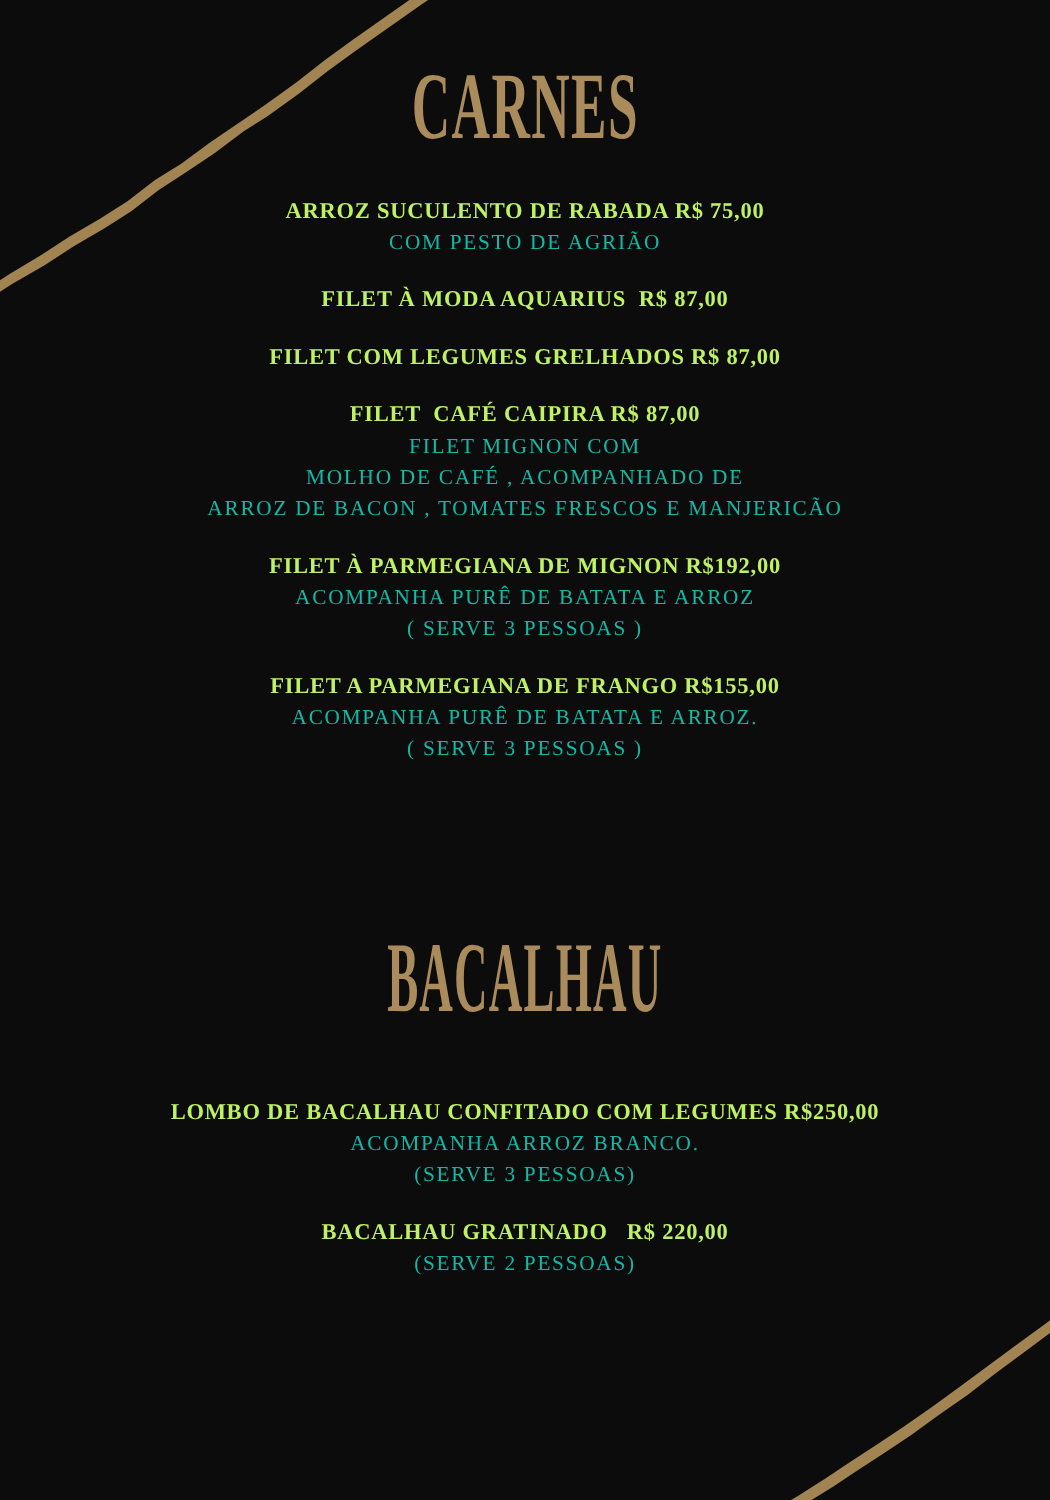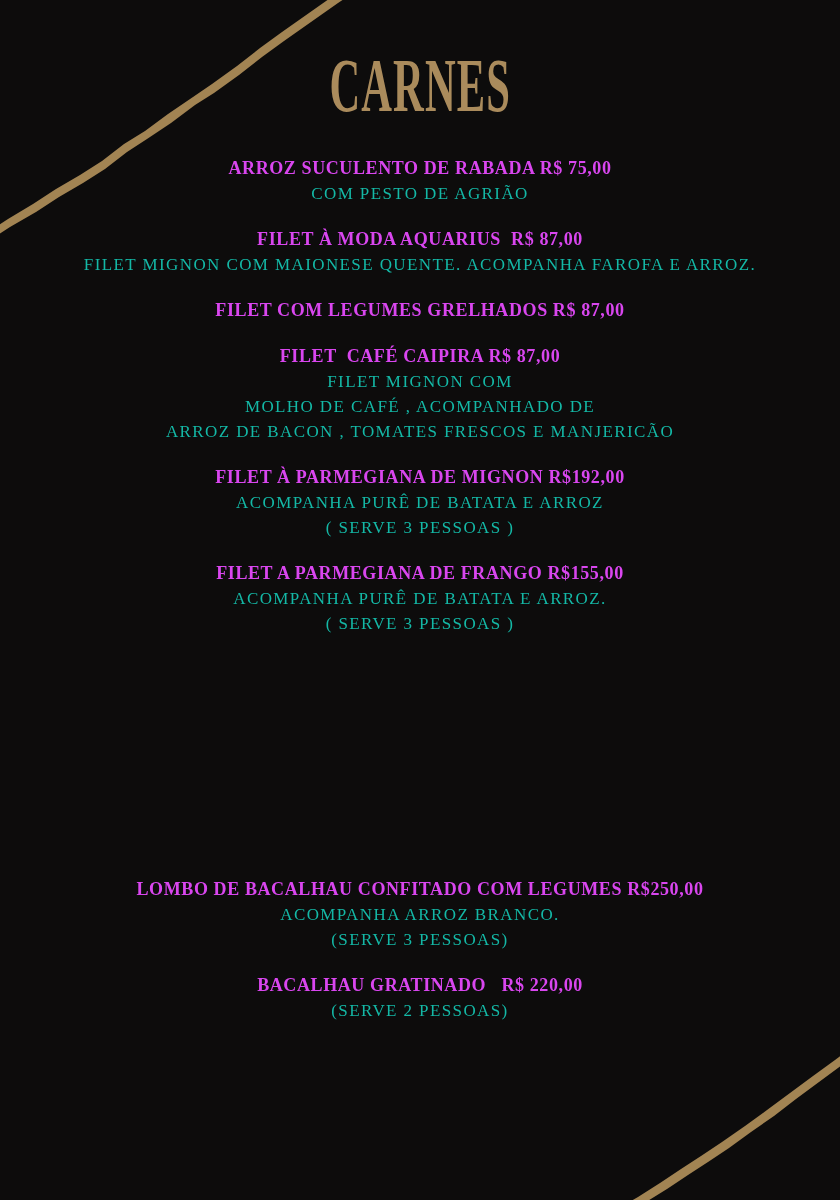--- a/index.html
+++ b/index.html
@@ -51,21 +51,21 @@
     position: absolute;
     left: 0;
     width: 100%;
     text-align: center;
   }
   #items-carnes { top: 156px; }
   #items-bacalhau { top: 877px; }
 
   .menu-item { margin: 0 0 21px 0; }
   .item-name {
-    color: #d946ef;
+    color: #bef264;
     font-weight: bold;
     font-size: 18px;
     line-height: 25px;
     letter-spacing: 0.6px;
     white-space: pre;
   }
   .item-desc {
     color: #14b8a6;
     font-weight: 300;
     font-size: 17px;
@@ -98,21 +98,20 @@
 
   <div class="items" id="items-carnes">
 
     <div class="menu-item">
       <div class="item-name">ARROZ SUCULENTO DE RABADA R$ 75,00</div>
       <div class="item-desc">COM PESTO DE AGRIÃO</div>
     </div>
 
     <div class="menu-item">
       <div class="item-name">FILET À MODA AQUARIUS  R$ 87,00</div>
-      <div class="item-desc">FILET MIGNON COM MAIONESE QUENTE. ACOMPANHA FAROFA E ARROZ.</div>
     </div>
 
     <div class="menu-item">
       <div class="item-name">FILET COM LEGUMES GRELHADOS R$ 87,00</div>
     </div>
 
     <div class="menu-item">
       <div class="item-name">FILET  CAFÉ CAIPIRA R$ 87,00</div>
       <div class="item-desc">FILET MIGNON COM</div>
       <div class="item-desc">MOLHO DE CAFÉ , ACOMPANHADO DE</div>
@@ -126,20 +125,23 @@
     </div>
 
     <div class="menu-item">
       <div class="item-name">FILET A PARMEGIANA DE FRANGO R$155,00</div>
       <div class="item-desc">ACOMPANHA PURÊ DE BATATA E ARROZ.</div>
       <div class="item-desc">( SERVE 3 PESSOAS )</div>
     </div>
 
   </div>
 
+  <div class="section-title" id="title-bacalhau">
+    <span class="title-inner">BACALHAU</span>
+  </div>
 
   <div class="items" id="items-bacalhau">
 
     <div class="menu-item">
       <div class="item-name">LOMBO DE BACALHAU CONFITADO COM LEGUMES R$250,00</div>
       <div class="item-desc">ACOMPANHA ARROZ BRANCO.</div>
       <div class="item-desc">(SERVE 3 PESSOAS)</div>
     </div>
 
     <div class="menu-item">

